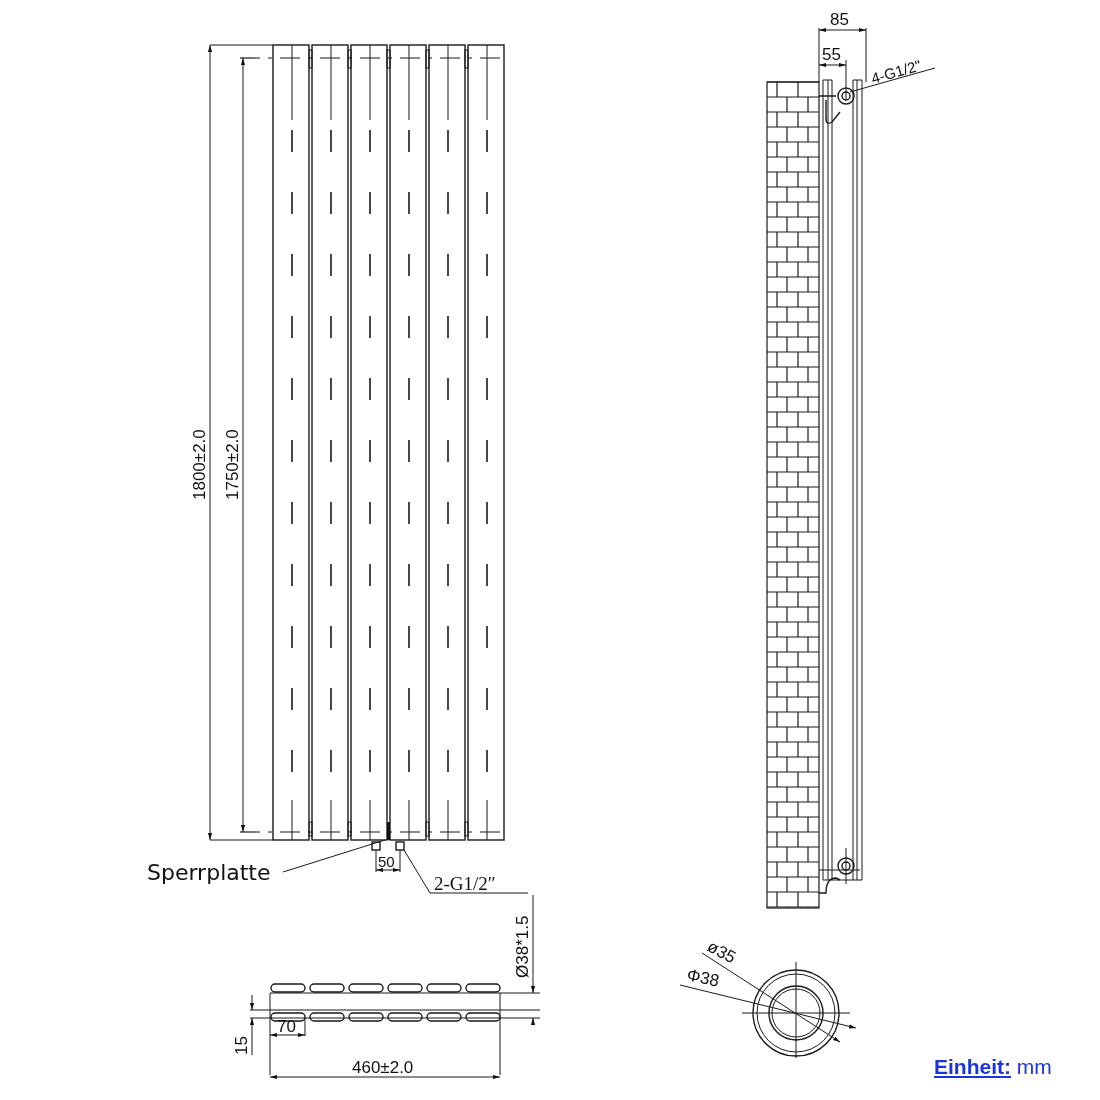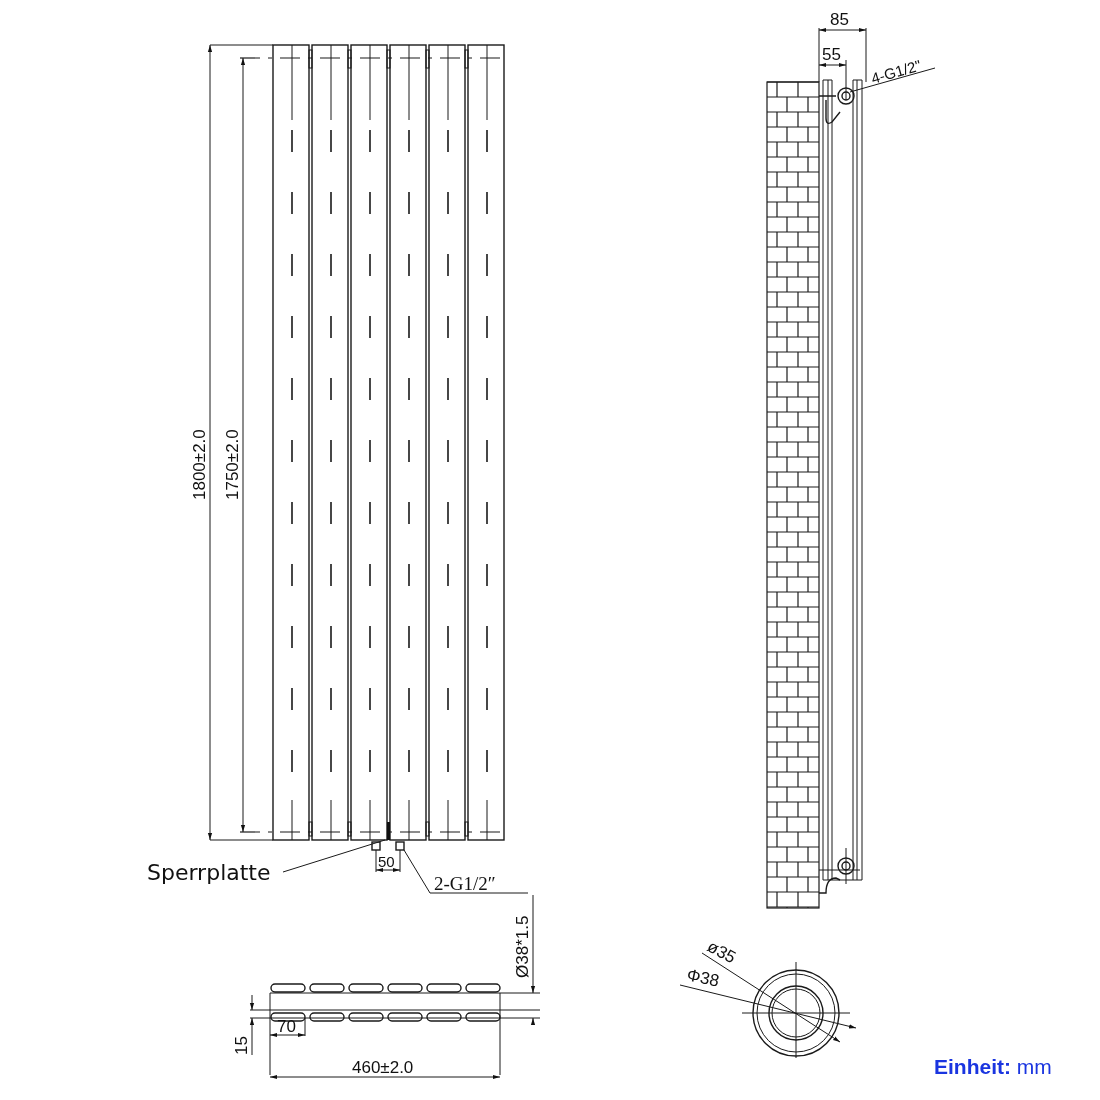--- a/index.html
+++ b/index.html
@@ -7,21 +7,21 @@
     svg { position: absolute; left: 0; top: 0; }
     .ln { stroke: #1a1a1a; stroke-width: 1.4; fill: none; }
     .thin { stroke: #1a1a1a; stroke-width: 1; fill: none; }
     .dash { stroke: #1a1a1a; stroke-width: 1.2; fill: none; stroke-dasharray: 20 8 4 8; }
     .cdash { stroke: #1a1a1a; stroke-width: 1.6; fill: none; stroke-dasharray: 22 40; }
     .brick { stroke: #1a1a1a; stroke-width: 1.2; fill: none; }
     .dimtxt { font-family: "Liberation Sans", sans-serif; font-size: 17px; fill: #111; }
     .serif { font-family: "Liberation Serif", serif; font-size: 19px; fill: #111; }
     .label-lg { font-family: "DejaVu Sans", sans-serif; font-size: 22px; fill: #111; }
     .unit { position: absolute; left: 934px; top: 1055px; font-size: 21px; color: #1a35e0; }
-    .unit b { font-weight: bold; }
+    .unit b { font-weight: bold; text-decoration: underline; }
   </style>
 </head>
 <body>
 
 <svg width="1100" height="1100" viewBox="0 0 1100 1100">
   <defs>
     <marker id="arr" viewBox="0 0 10 10" refX="10" refY="5" markerWidth="7" markerHeight="7" orient="auto-start-reverse">
       <path d="M0,2 L10,5 L0,8 z" fill="#111"></path>
     </marker>
   </defs>

